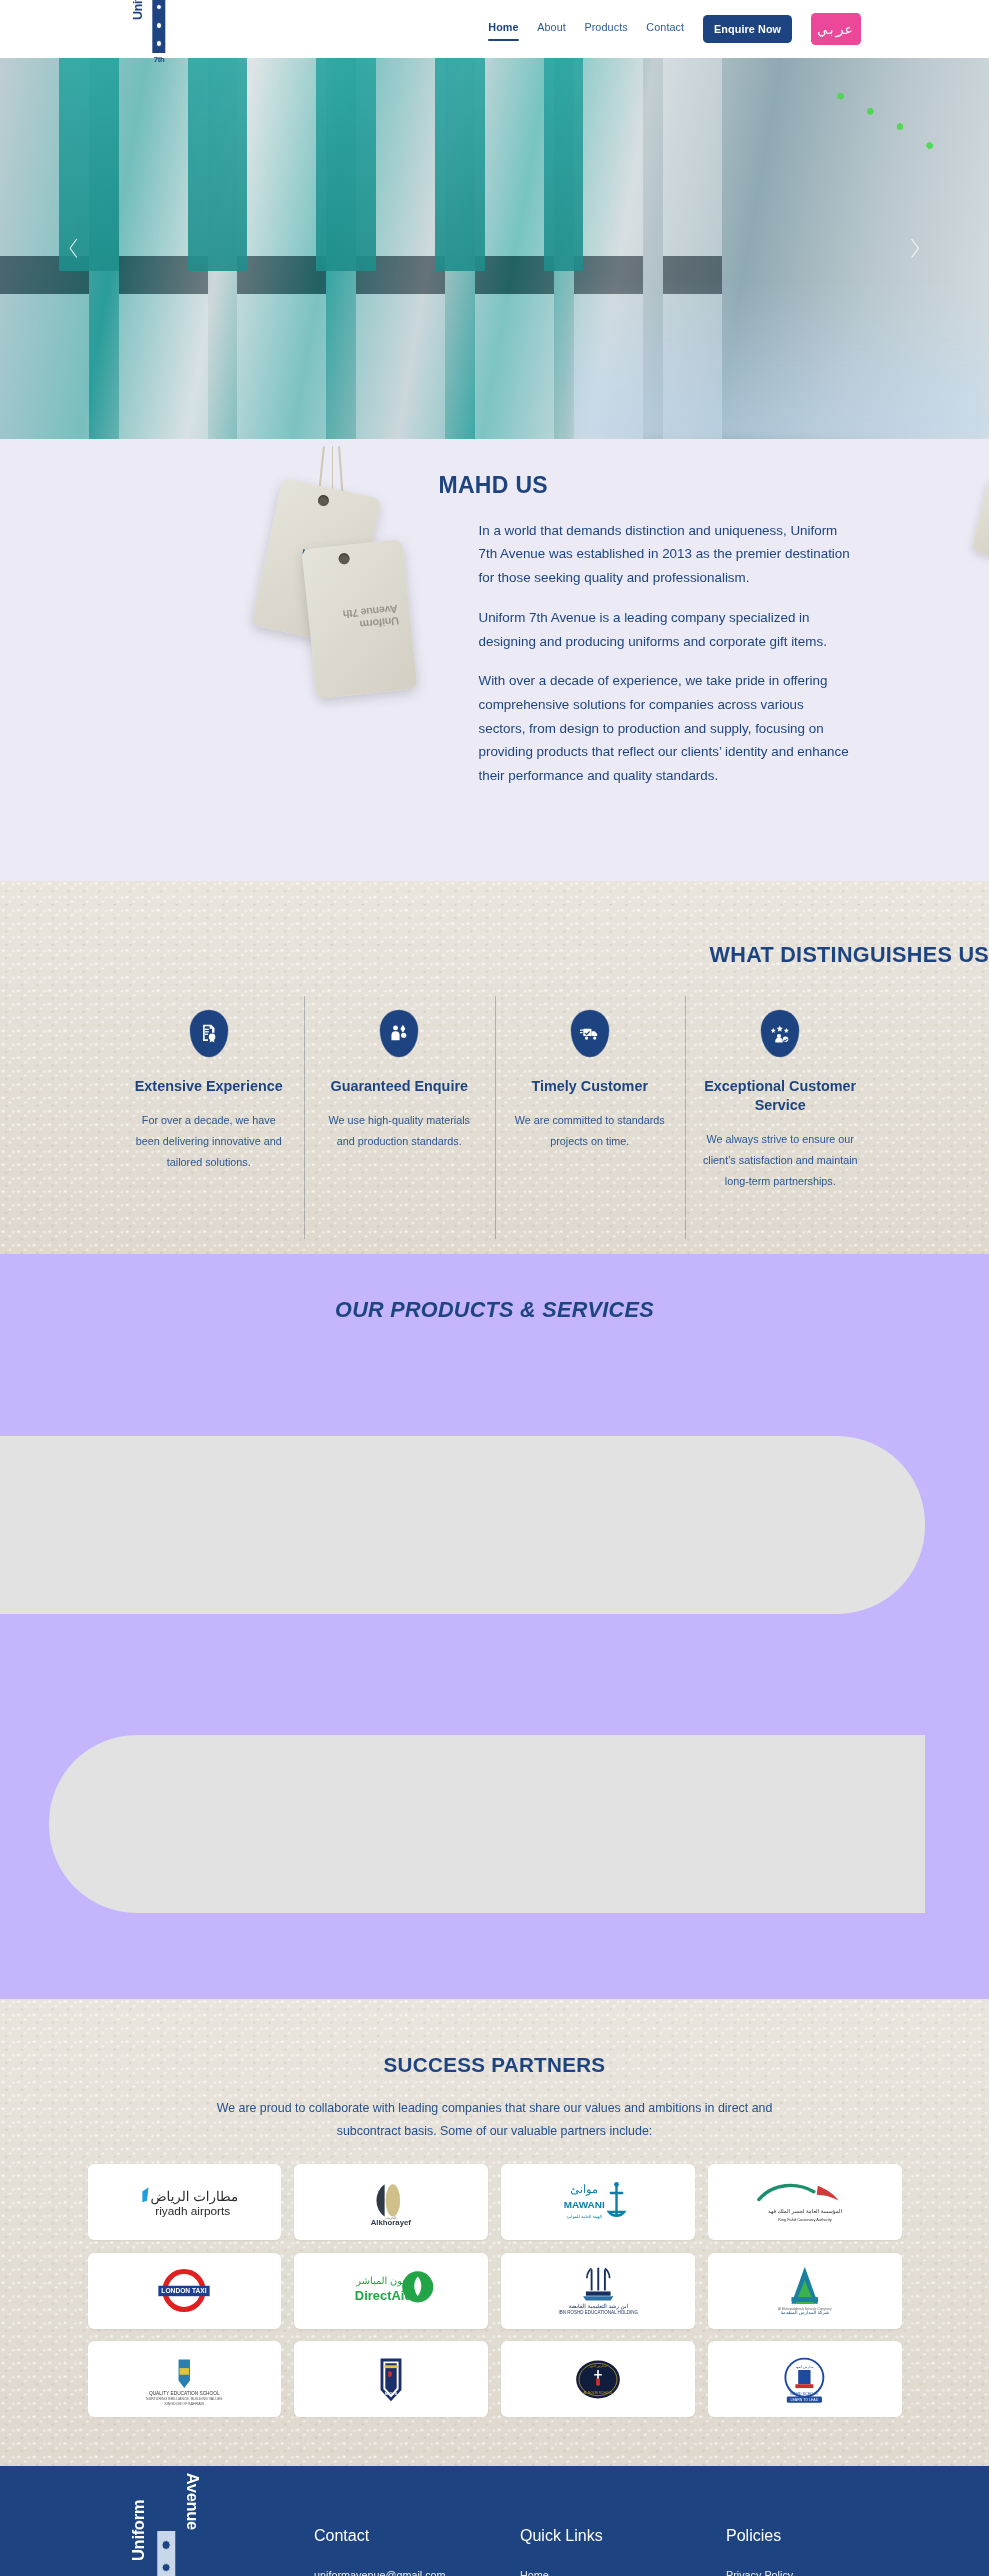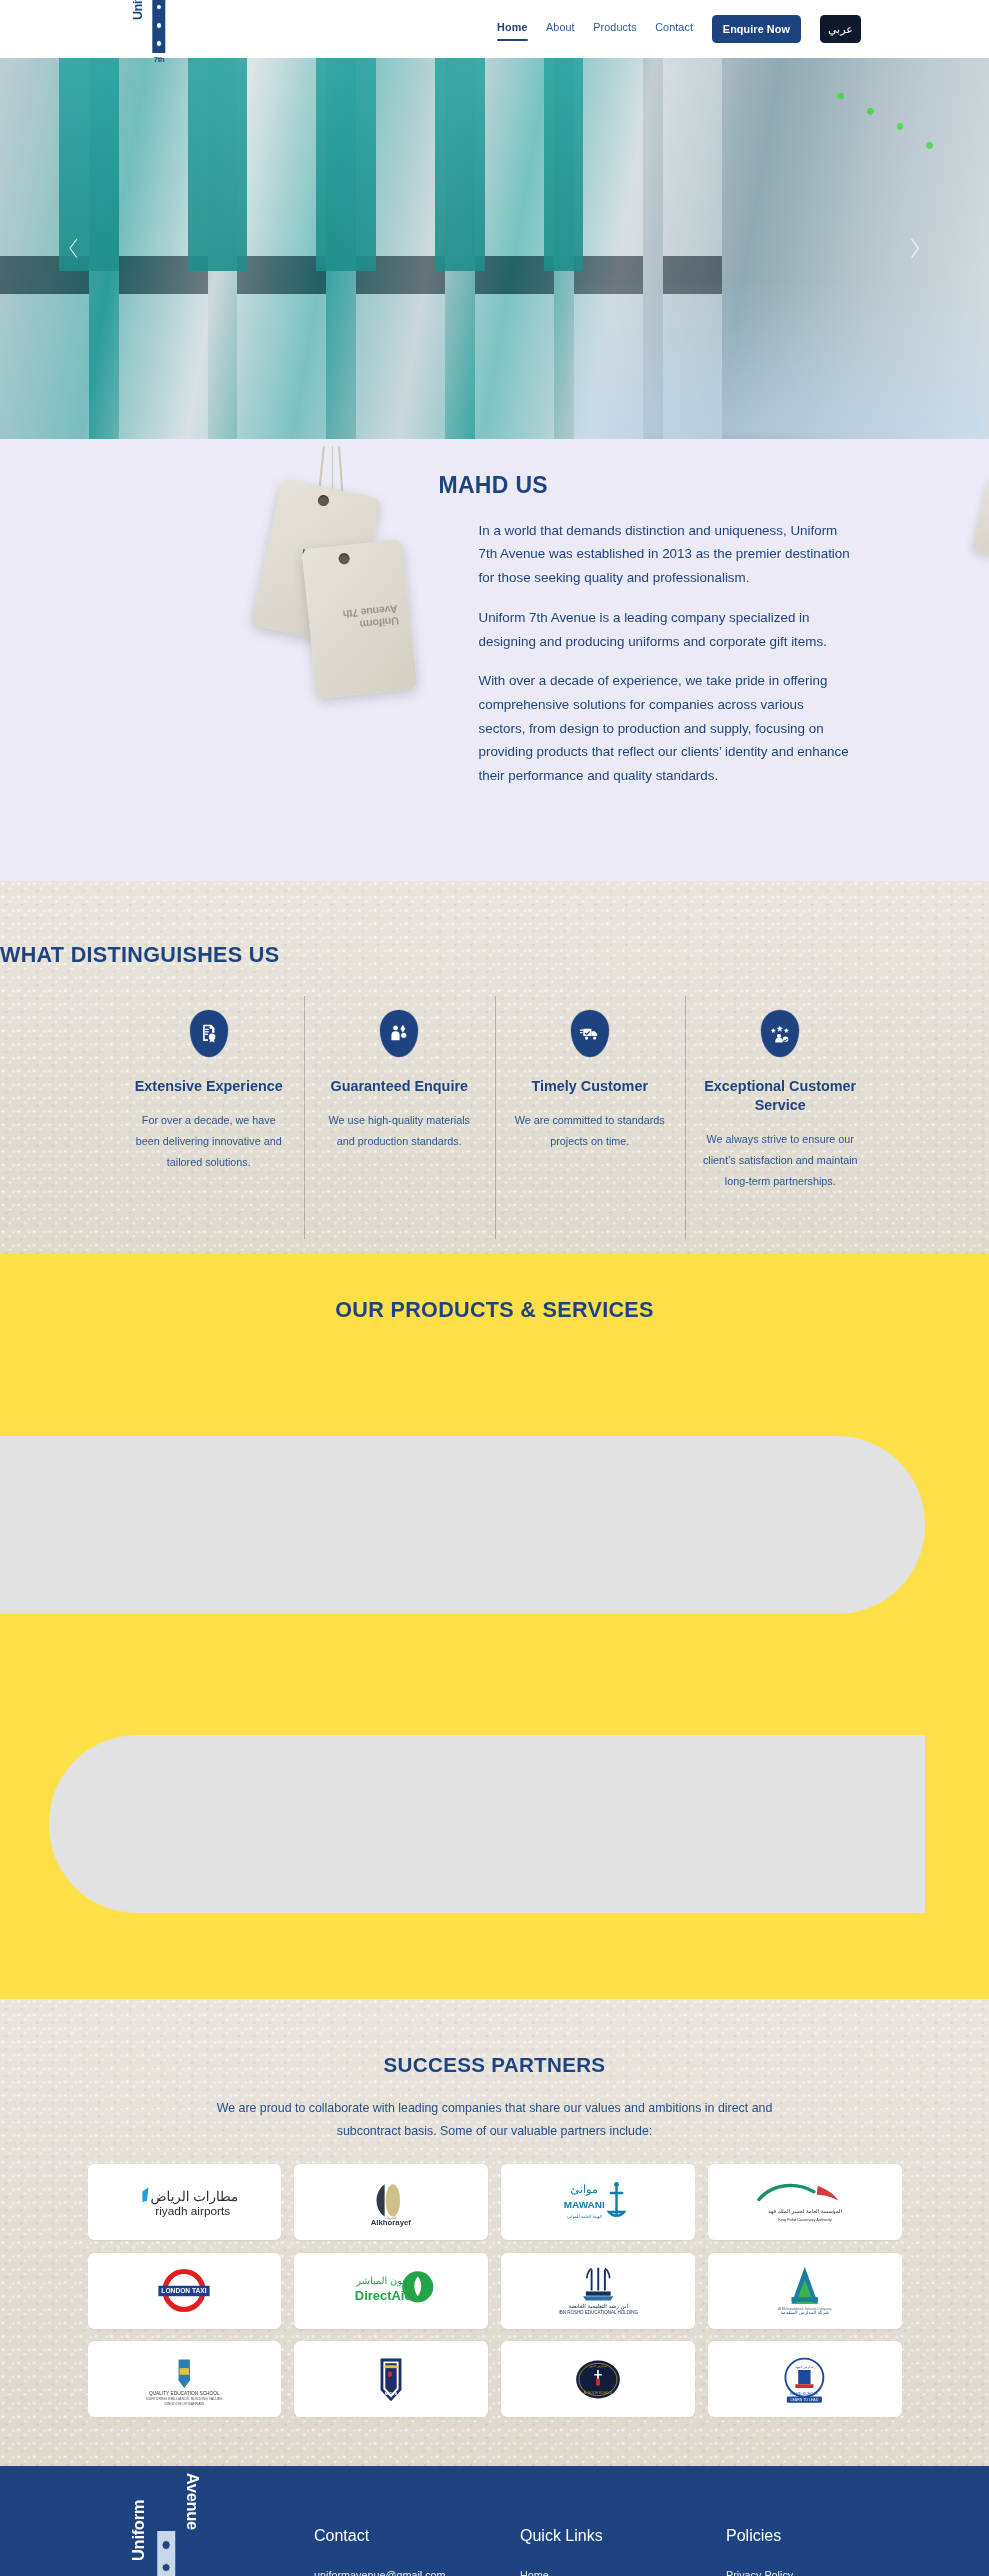--- a/index.html
+++ b/index.html
@@ -18,21 +18,21 @@
   .logo-mark .band i:nth-child(3){top:43px}
   .logo-mark .vtext{position:absolute;font-weight:bold;color:#1d4480;letter-spacing:-0.3px;white-space:nowrap;}
   .logo-mark .vt-uniform{font-size:12.4px;left:-3.1px;top:26px;transform:rotate(-90deg);transform-origin:left top;}
   .logo-mark .vt-7th{font-size:7.7px;left:50%;bottom:-2.1px;transform:translateX(-50%);}
 
   .nav{margin-left:auto;margin-right:128px;display:flex;align-items:center;gap:18.5px;}
   .nav a{font-size:10.8px;color:#2e5a96;text-decoration:none;letter-spacing:0.1px;padding-bottom:3.1px;position:relative;}
   .nav a.active{color:#1d4480;font-weight:600;}
   .nav a.active:after{content:"";position:absolute;left:0;right:0;bottom:-4.1px;height:1.5px;background:#1d4480;border-radius:1px;}
   .btn-enquire{background:#1d4480;color:#fff;font-size:10.8px;font-weight:bold;padding:8.2px 11.3px;border-radius:4.6px;border:none;cursor:pointer;font-family:inherit;letter-spacing:0.1px;}
-  .btn-lang{background:#0f172a;color:#fff;font-size:11px;padding:7.2px 8.2px;border-radius:4.6px;border:none;cursor:pointer;font-family:Liberation Serif, serif;min-width:29px;}
+  .btn-lang{background:#ec4899;color:#fff;font-size:14px;padding:7.2px 8.2px;border-radius:4.6px;border:none;cursor:pointer;font-family:Liberation Mono, monospace;min-width:29px;}
 
   
   .hero{position:relative;height:381px;overflow:hidden;
     background:
       radial-gradient(circle at 88% 14%, rgba(60,220,60,.85) 0 3.1px, transparent 3.6px),
       radial-gradient(circle at 91% 18%, rgba(60,220,60,.8) 0 3.1px, transparent 3.6px),
       radial-gradient(circle at 94% 23%, rgba(60,220,60,.8) 0 3.1px, transparent 3.6px),
       radial-gradient(circle at 85% 10%, rgba(60,220,60,.8) 0 3.1px, transparent 3.6px),
       linear-gradient(100deg,#9fb4bd 0%,#2a9d9a 14%,#cfd8da 24%,#2fa39f 34%,#b8c6cb 44%,#31a6a2 52%,#c3ced2 62%,#8fa9b2 74%,#b9c7cd 86%,#d7dfe2 100%);
   }
@@ -70,31 +70,31 @@
       radial-gradient(ellipse 3.6px 2.6px at 3.1px 2.6px, rgba(255,255,255,.95) 0%, rgba(255,255,255,0) 70%),
       radial-gradient(ellipse 3.1px 2.1px at 9.8px 7.2px, rgba(255,255,255,.85) 0%, rgba(255,255,255,0) 70%),
       radial-gradient(ellipse 2.6px 2.1px at 6.2px 10.3px, rgba(160,152,138,.35) 0%, rgba(160,152,138,0) 70%),
       radial-gradient(ellipse 3.1px 2.6px at 13.4px 3.1px, rgba(255,255,255,.7) 0%, rgba(255,255,255,0) 70%),
       linear-gradient(0deg,#ded8cd,#e9e5dd);
     background-size:15.5px 13.4px,15.5px 13.4px,15.5px 13.4px,15.5px 13.4px,100% 100%;
   }
 
   
   .distinguish{padding:61px 0 62px;position:relative;}
-  .distinguish h2{text-align:left;font-size:21.6px;font-weight:bold;letter-spacing:0.3px;color:#1d4480;margin-bottom:42px;}
+  .distinguish h2{text-align:right;font-size:21.6px;font-weight:bold;letter-spacing:0.3px;color:#1d4480;margin-bottom:42px;}
   .feat-row{width:762px;margin:0 auto;display:flex;}
   .feat{flex:1;padding:0 17.5px;text-align:center;position:relative;}
   .feat + .feat:before{content:"";position:absolute;left:0;top:-13.4px;bottom:-47px;width:0.5px;background:rgba(50,60,80,.3);}
   .feat-ico{width:38px;height:47px;margin:0 auto 20.6px;border-radius:50% 50% 50% 50%/42% 42% 58% 58%;background:#1d4480;display:flex;align-items:center;justify-content:center;box-shadow:0 0 0 0.5px rgba(29,68,128,.35);}
   .feat-ico svg{width:19.6px;height:19.6px;fill:#fff;}
   .feat h3{font-size:14.4px;font-weight:bold;color:#1d4480;line-height:1.3;margin-bottom:14.4px;}
   .feat p{font-size:10.8px;line-height:1.95;color:#2c5693;}
 
   
-  .products{background:#fde047;padding:43px 0 24px;}
+  .products{background:#c4b5fd;padding:43px 0 24px;font-style:italic;}
   .products h2{text-align:center;font-size:21.6px;font-weight:bold;letter-spacing:0.3px;color:#1d4480;margin-bottom:113px;}
   .ph-block{background:#e2e2e2;height:178px;margin-bottom:121px;}
   .ph-a{width:925px;margin-left:0;border-radius:0 88px 88px 0;}
   .ph-b{width:876px;margin-left:49px;border-radius:88px 0 0 88px;margin-bottom:62px;}
 
   
   .partners{padding:54px 0 49px;}
   .partners h2{text-align:center;font-size:20.6px;font-weight:bold;letter-spacing:0.3px;color:#1d4480;margin-bottom:19.6px;}
   .partners .lead{text-align:center;font-size:12.4px;line-height:1.85;color:#24508e;max-width:592px;margin:0 auto 21.6px;}
   .pgrid{width:814px;margin:0 auto;display:grid;grid-template-columns:repeat(4,1fr);gap:12.4px 13.4px;}

